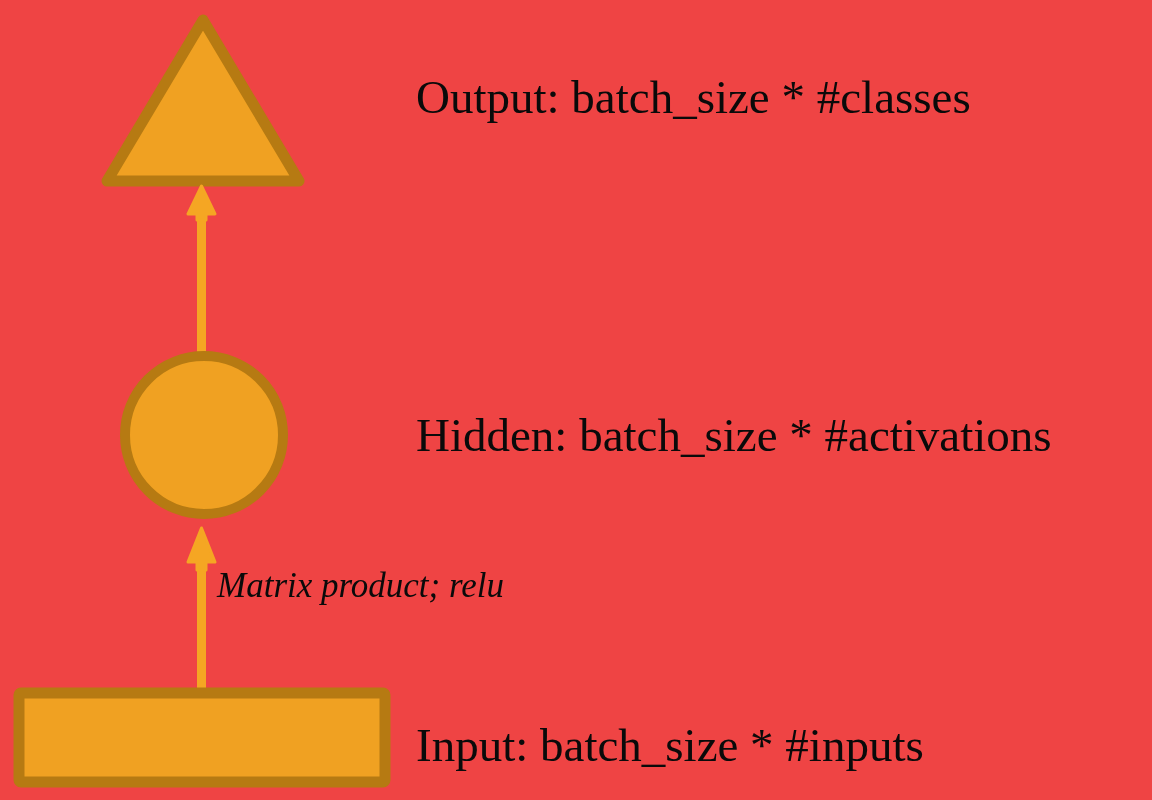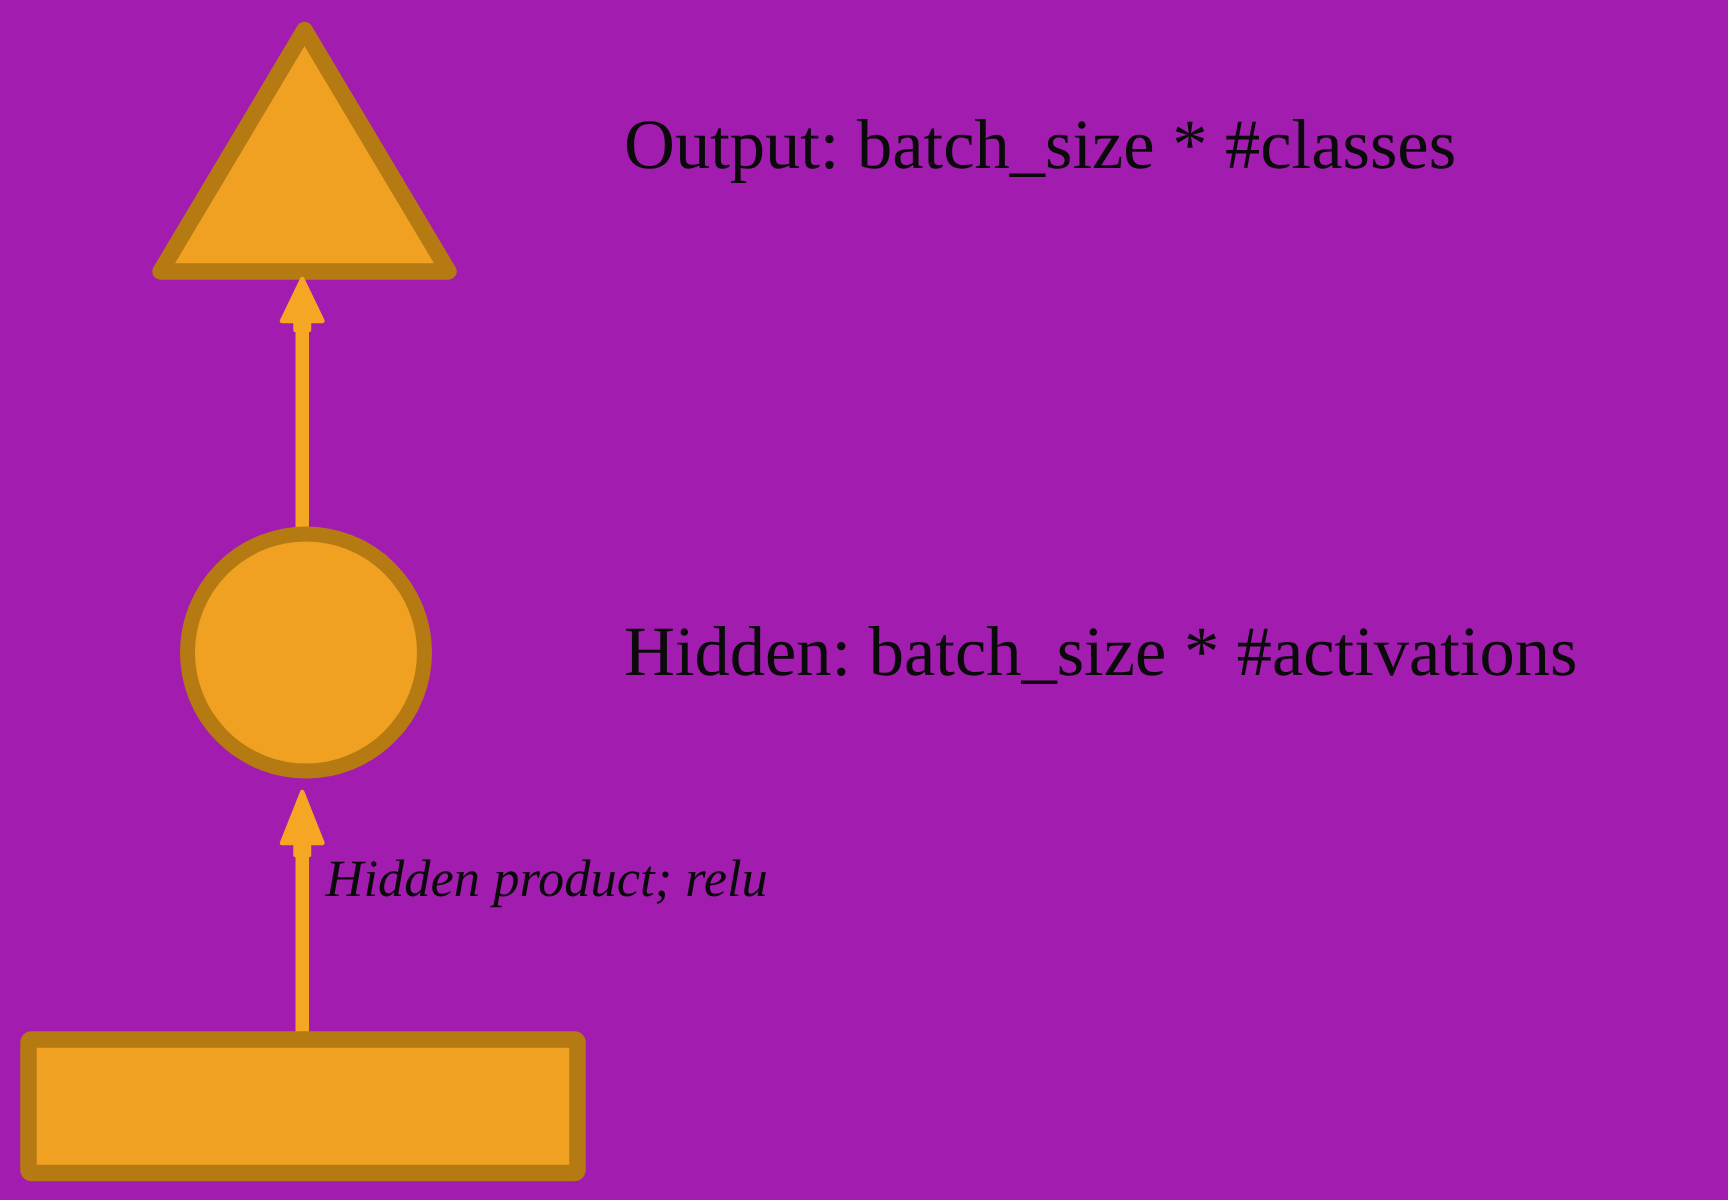--- a/index.html
+++ b/index.html
@@ -5,21 +5,21 @@
 <style>
   html, body {
     margin: 0;
     padding: 0;
     background: #ffffff;
   }
   #canvas {
     position: relative;
     width: 1152px;
     height: 800px;
-    background: #a21caf;
+    background: #ef4444;
     overflow: hidden;
     font-family: "Liberation Serif", "DejaVu Serif", serif;
   }
   #diagram-svg {
     position: absolute;
     left: 0;
     top: 0;
     width: 1152px;
     height: 800px;
   }
@@ -76,16 +76,17 @@
     </g>
 
     <rect x="19" y="693" width="366" height="89" fill="#F0A122" stroke="#B67A12" stroke-width="11" rx="2" ry="2"></rect>
   </svg>
 
   <div id="label-output" class="node-label">Output: batch_size * #classes</div>
 
 
   <div id="label-hidden" class="node-label">Hidden: batch_size * #activations</div>
 
-  <div id="label-edge-bot" class="edge-label">Hidden product; relu</div>
+  <div id="label-edge-bot" class="edge-label">Matrix product; relu</div>
 
+  <div id="label-input" class="node-label">Input: batch_size * #inputs</div>
 
 </div>
 
 </body></html>

